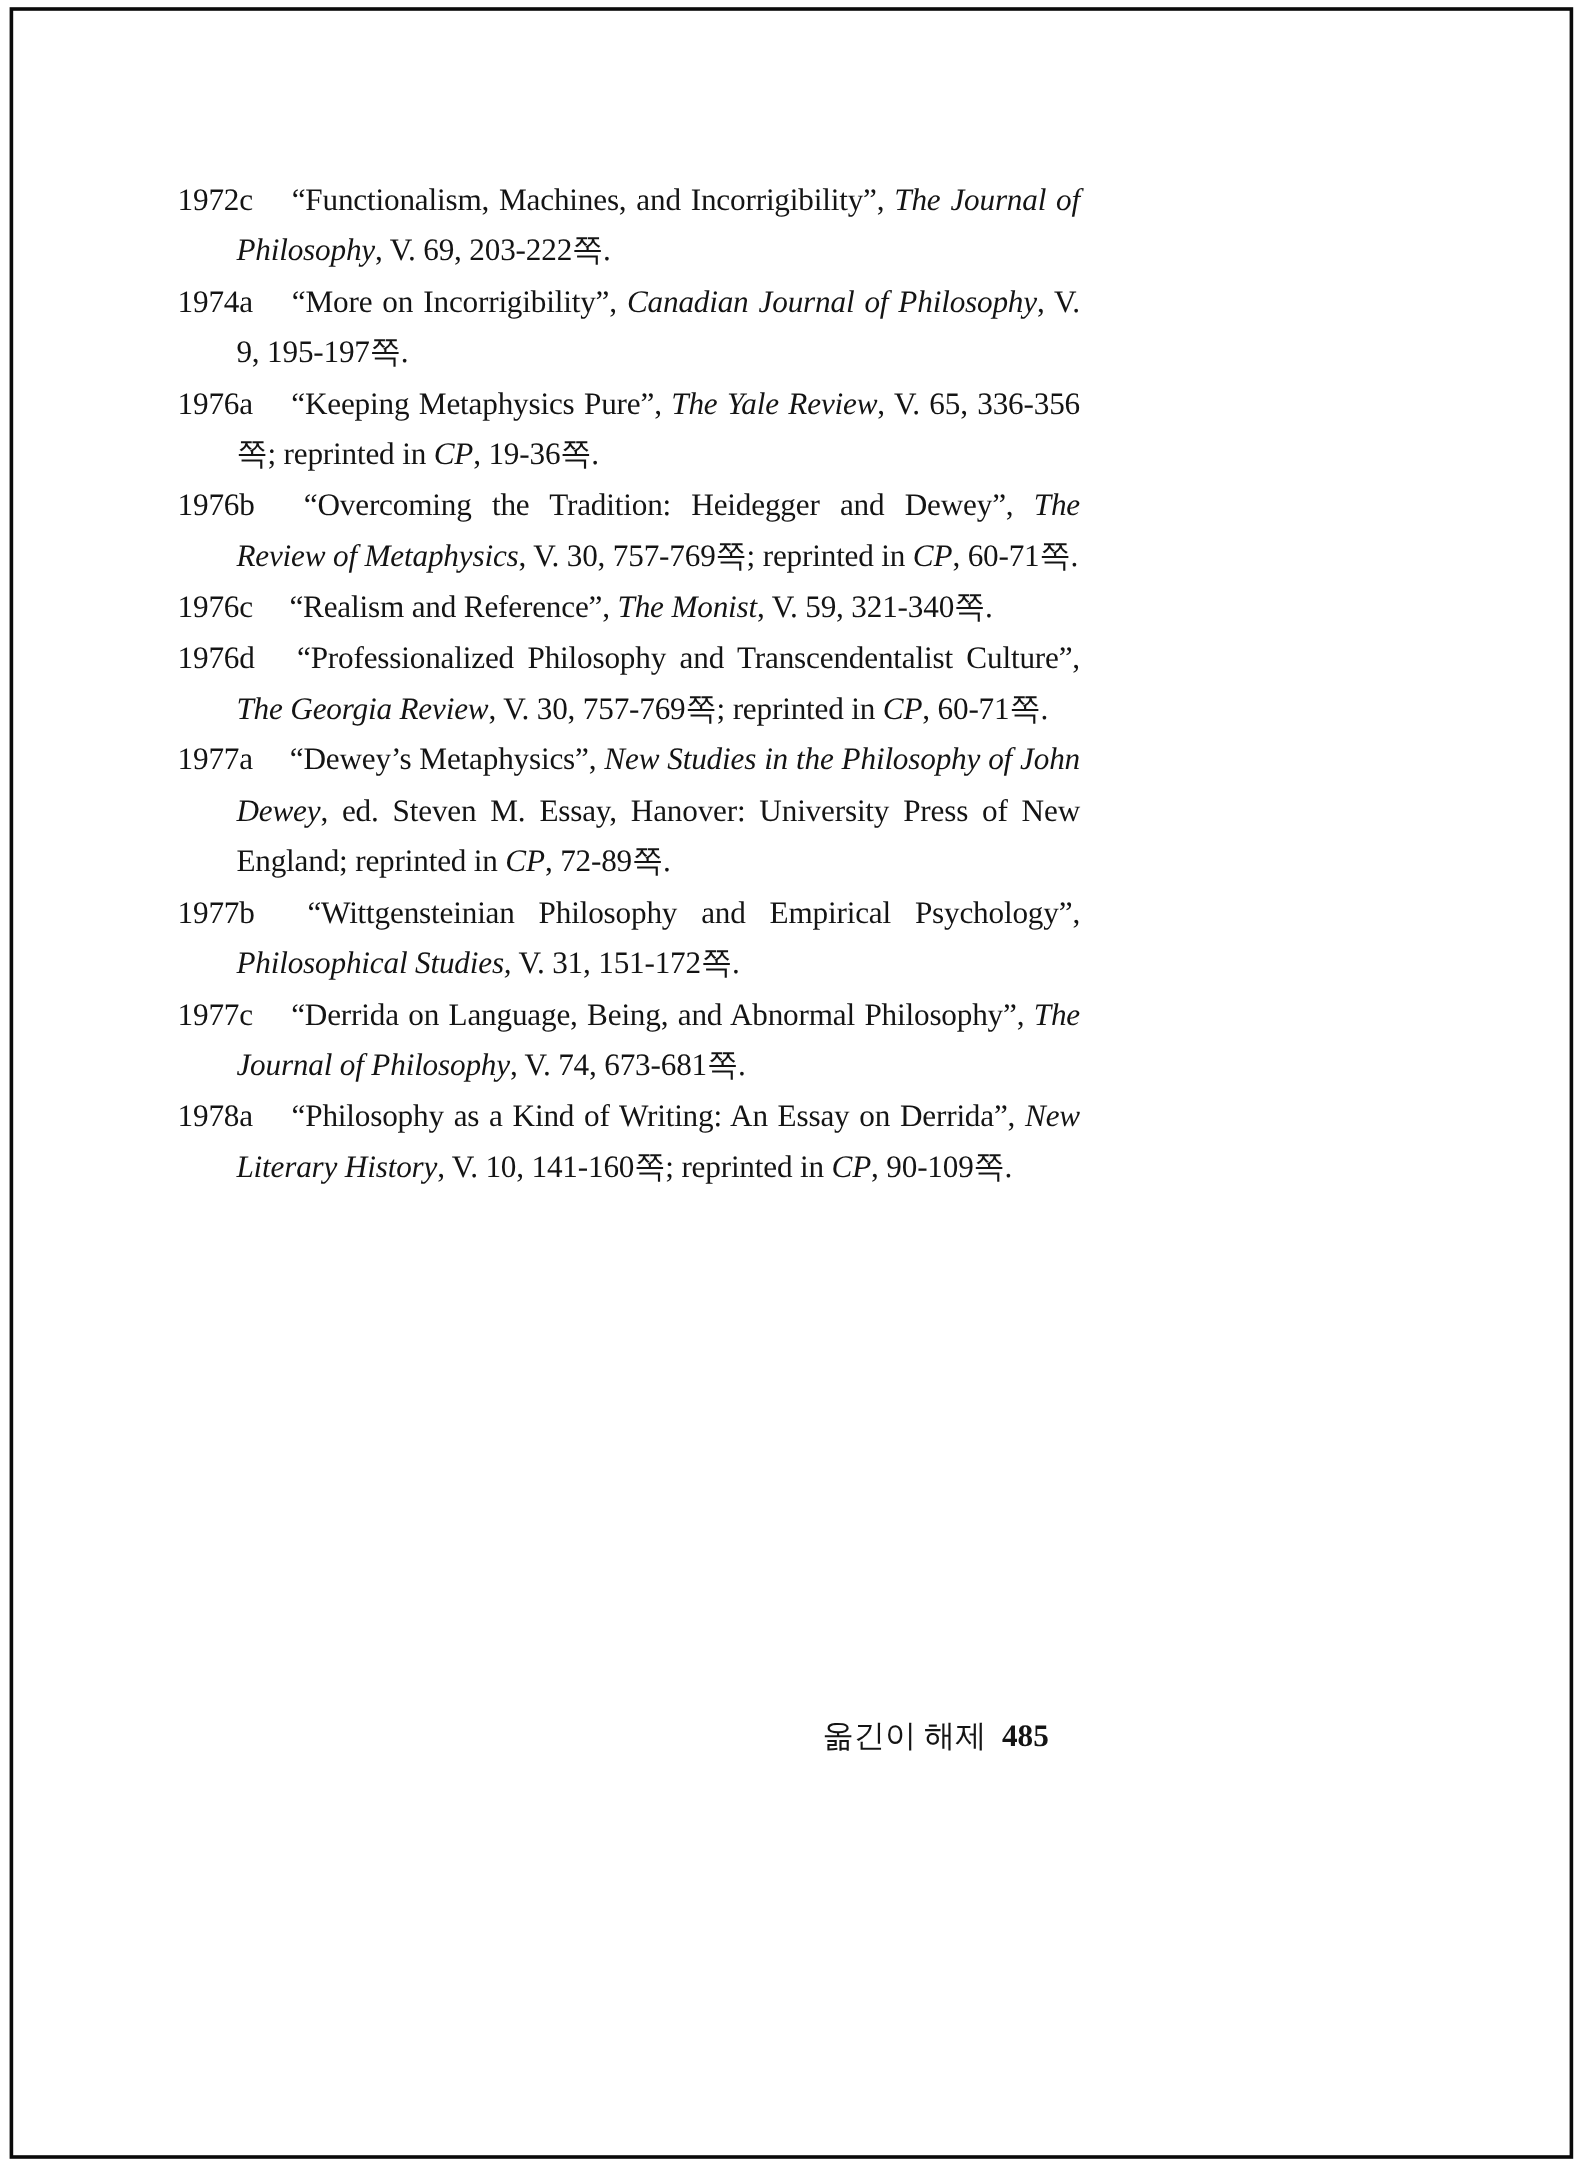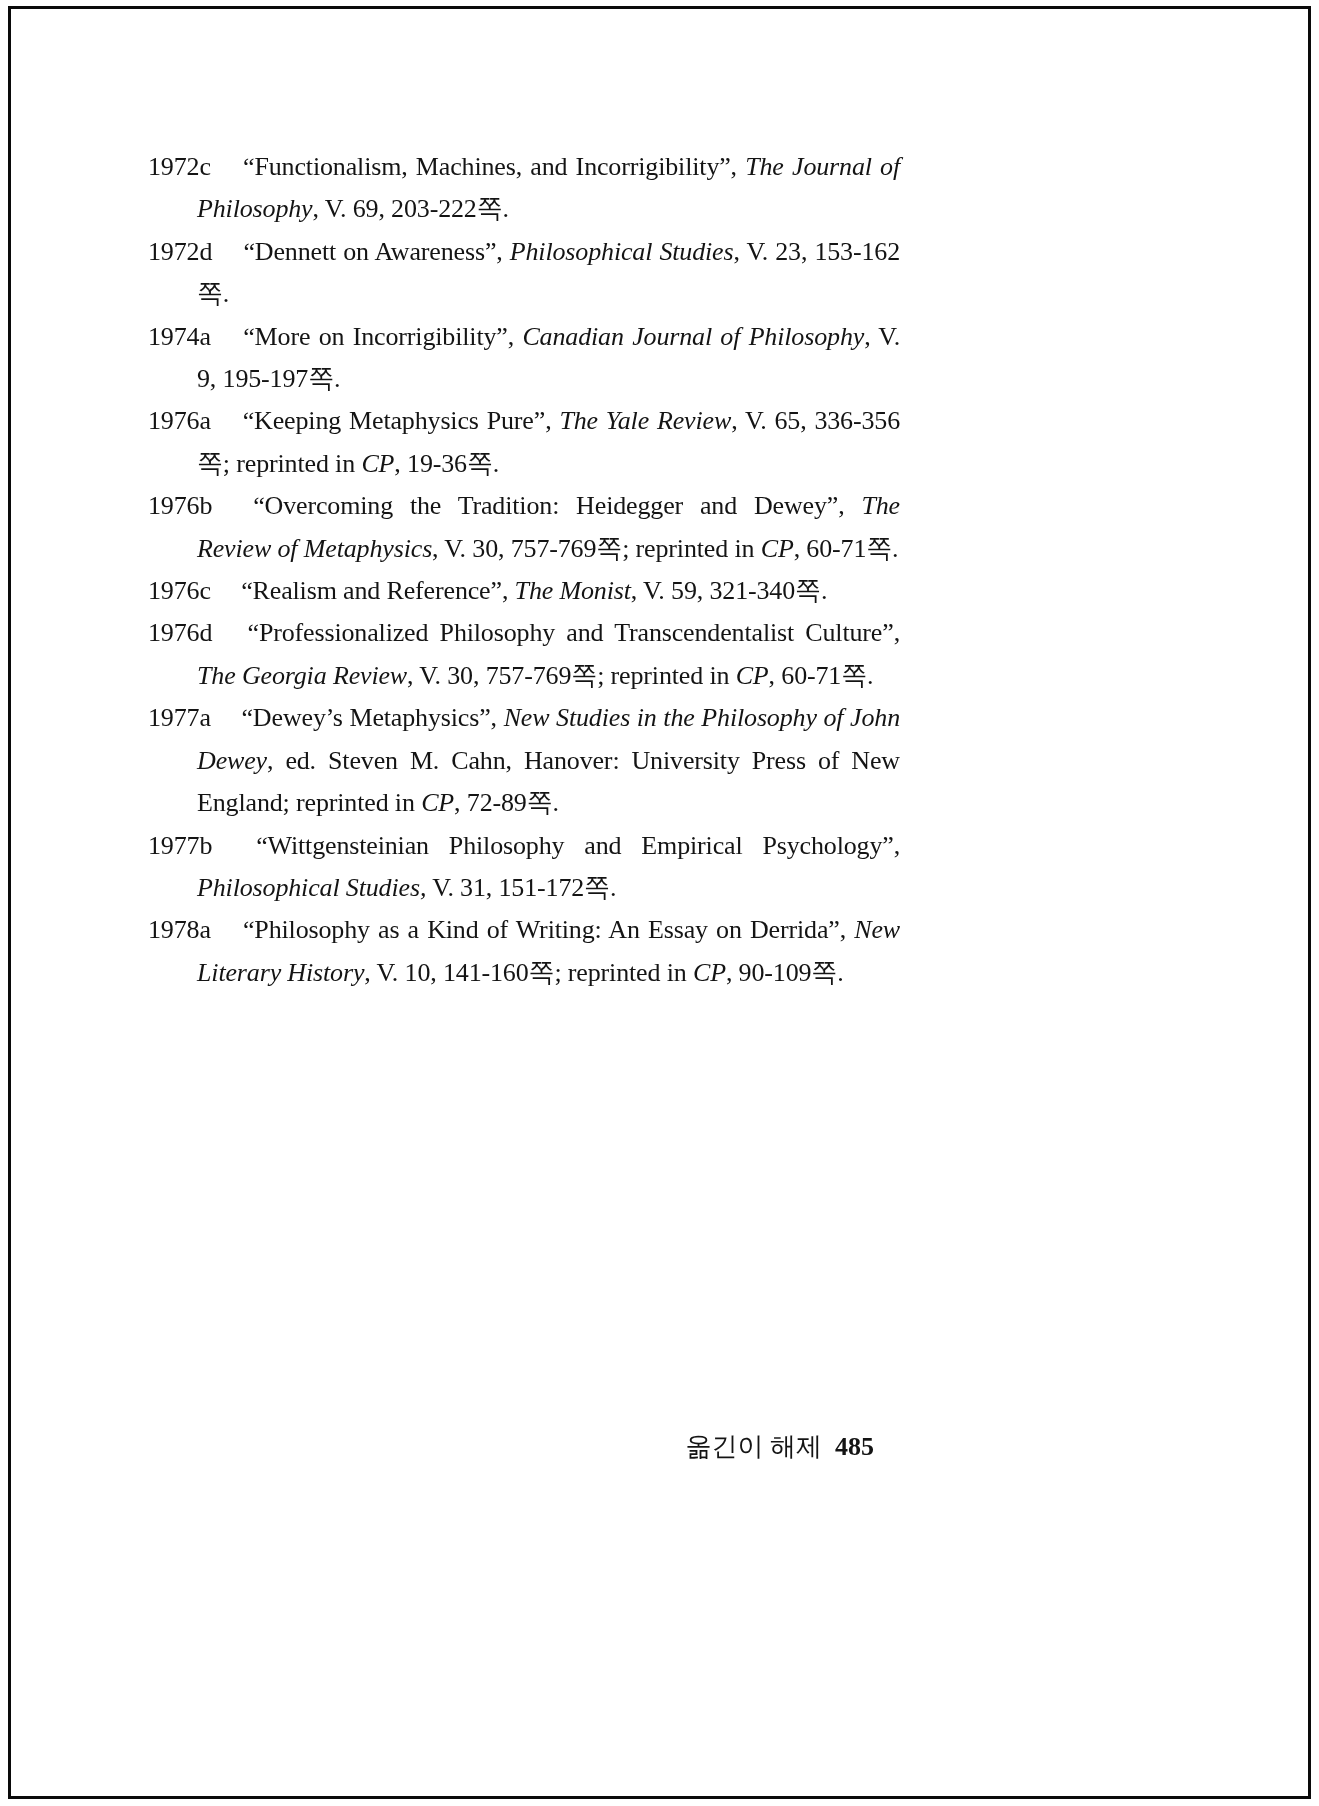--- a/index.html
+++ b/index.html
@@ -60,26 +60,26 @@
     margin-left: 13px;
   }
 </style>
 </head>
 <body>
 
 <div class="page-frame"></div>
 
 <div class="content">
     <p class="entry"><span class="year">1972c</span> <span class="seg">“Functionalism, Machines, and Incorrigibility”, </span><span class="seg italic">The Journal of Philosophy</span><span class="seg">, V. 69, 203-222쪽.</span></p>
-    <p class="entry"><span class="year">1972d</span> <span class="seg">“Dennett on Awareness”, </span><span class="seg italic">Philosophical Studies</span><span class="seg">, V. 23, 153-162쪽.</span></p>
     <p class="entry"><span class="year">1974a</span> <span class="seg">“More on Incorrigibility”, </span><span class="seg italic">Canadian Journal of Philosophy</span><span class="seg">, V. 9, 195-197쪽.</span></p>
     <p class="entry"><span class="year">1976a</span> <span class="seg">“Keeping Metaphysics Pure”, </span><span class="seg italic">The Yale Review</span><span class="seg">, V. 65, 336-356쪽; reprinted in </span><span class="seg italic">CP</span><span class="seg">, 19-36쪽.</span></p>
     <p class="entry"><span class="year">1976b</span> <span class="seg">“Overcoming the Tradition: Heidegger and Dewey”, </span><span class="seg italic">The Review of Metaphysics</span><span class="seg">, V. 30, 757-769쪽; reprinted in </span><span class="seg italic">CP</span><span class="seg">, 60-71쪽.</span></p>
     <p class="entry"><span class="year">1976c</span> <span class="seg">“Realism and Reference”, </span><span class="seg italic">The Monist</span><span class="seg">, V. 59, 321-340쪽.</span></p>
     <p class="entry"><span class="year">1976d</span> <span class="seg">“Professionalized Philosophy and Transcendentalist Culture”, </span><span class="seg italic">The Georgia Review</span><span class="seg">, V. 30, 757-769쪽; reprinted in </span><span class="seg italic">CP</span><span class="seg">, 60-71쪽.</span></p>
-    <p class="entry"><span class="year">1977a</span> <span class="seg">“Dewey’s Metaphysics”, </span><span class="seg italic">New Studies in the Philosophy of John Dewey</span><span class="seg">, ed. Steven M. Cahn, Hanover: University Press of New England; reprinted in </span><span class="seg italic">CP</span><span class="seg">, 72-89쪽.</span></p>
+    <p class="entry"><span class="year">1977a</span> <span class="seg">“Dewey’s Metaphysics”, </span><span class="seg italic">New Studies in the Philosophy of John Dewey</span><span class="seg">, ed. Steven M. Essay, Hanover: University Press of New England; reprinted in </span><span class="seg italic">CP</span><span class="seg">, 72-89쪽.</span></p>
     <p class="entry"><span class="year">1977b</span> <span class="seg">“Wittgensteinian Philosophy and Empirical Psychology”, </span><span class="seg italic">Philosophical Studies,</span><span class="seg"> V. 31, 151-172쪽.</span></p>
+    <p class="entry"><span class="year">1977c</span> <span class="seg">“Derrida on Language, Being, and Abnormal Philosophy”, </span><span class="seg italic">The Journal of Philosophy</span><span class="seg">, V. 74, 673-681쪽.</span></p>
     <p class="entry"><span class="year">1978a</span> <span class="seg">“Philosophy as a Kind of Writing: An Essay on Derrida”, </span><span class="seg italic">New Literary History</span><span class="seg">, V. 10, 141-160쪽; reprinted in </span><span class="seg italic">CP</span><span class="seg">, 90-109쪽.</span></p>
   </div>
 
 <div class="footer">
   <span>옮긴이 해제</span><span class="page-num">485</span>
 </div>
 
 </body></html>

